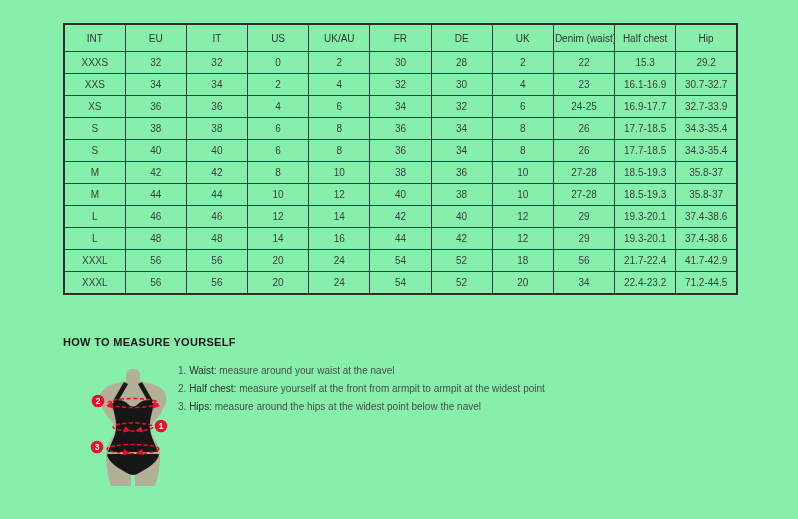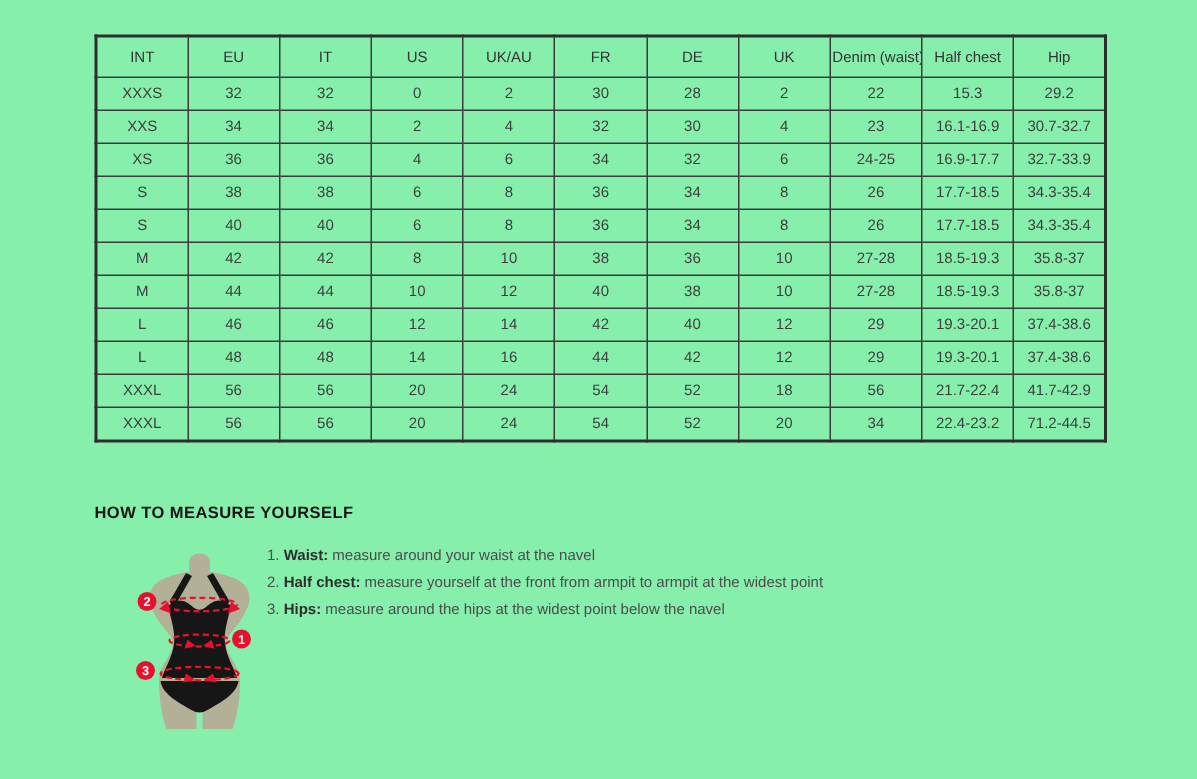--- a/index.html
+++ b/index.html
@@ -68,21 +68,21 @@
     list-style: none;
   }
   .steps li {
     height: 18px;
     line-height: 18px;
     font-size: 10px;
     color: #4c4c4c;
     white-space: nowrap;
   }
   .steps .lbl {
-    font-weight: 700;
+    font-weight: 400;
     color: #2e2e2e;
   }
 </style>
 </head>
 <body>
 
 <div class="page">
 
   <table class="size-table">
     <thead>

